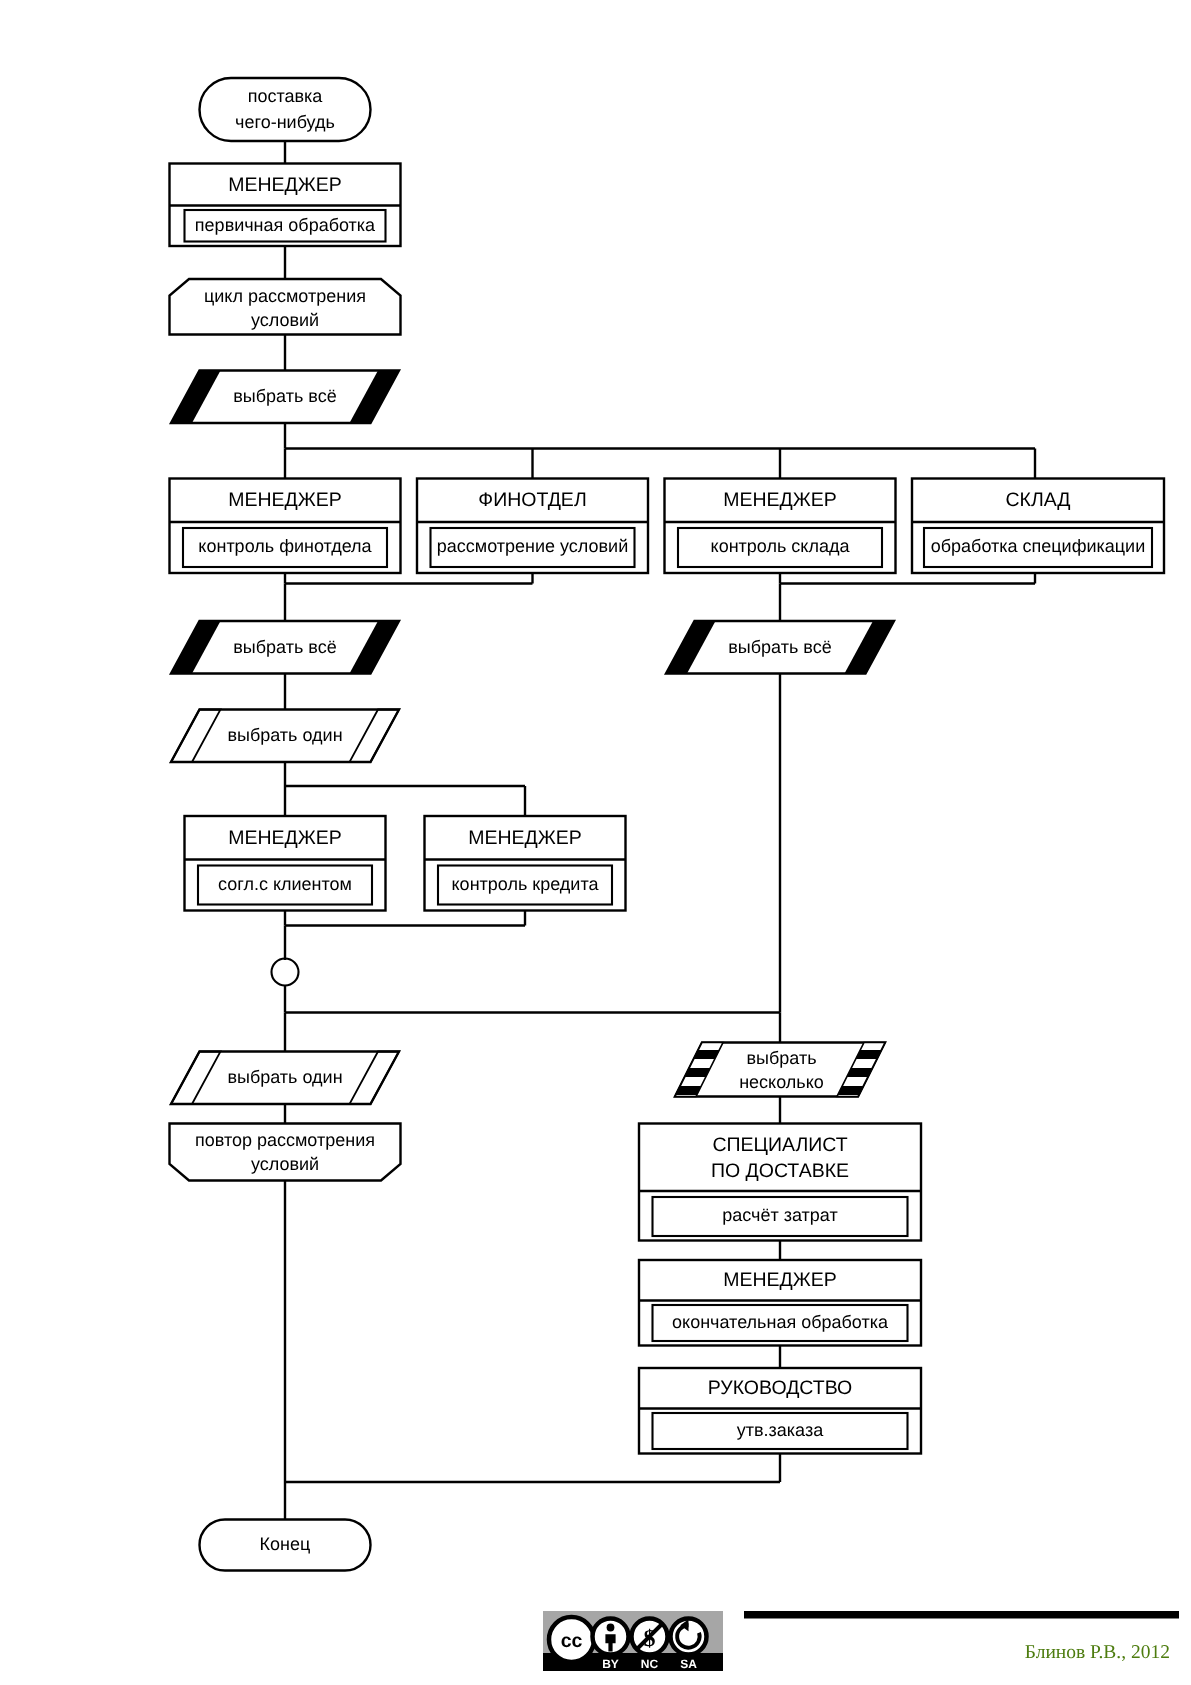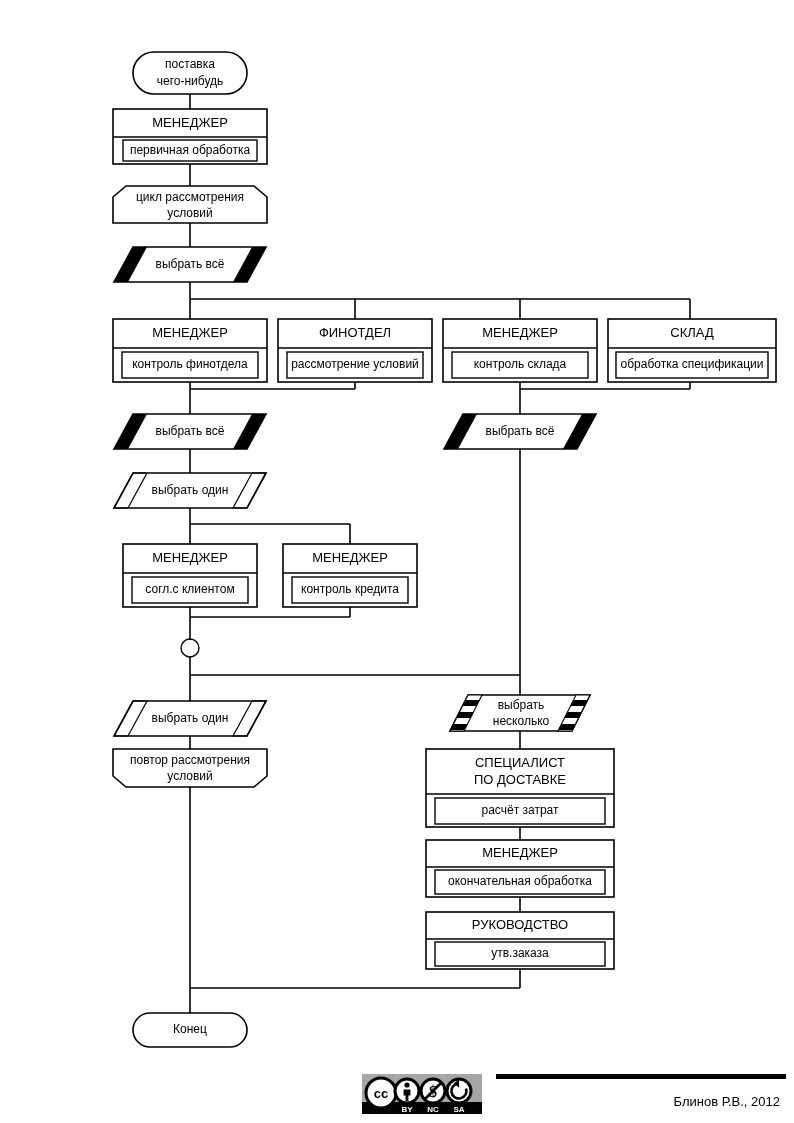--- a/index.html
+++ b/index.html
@@ -31,22 +31,22 @@
   .lbl-dept { font-size: 13px; }
   .lbl-task { font-size: 12px; }
   .lbl-term { font-size: 12px; }
   .lbl-sel  { font-size: 12px; }
   .lbl-loop { font-size: 12px; }
   .footer-credit {
     position: absolute;
     right: 14px;
     bottom: 14px;
     font-size: 13px;
-    color: #000000;
-    font-family: Liberation Sans, sans-serif;
+    color: #4d7c0f;
+    font-family: Liberation Serif, serif;
     white-space: nowrap;
   }
   .cc-badge {
     position: absolute;
     left: 362px;
     top: 1074px;
     width: 120px;
     height: 40px;
     text-align: center;
   }

